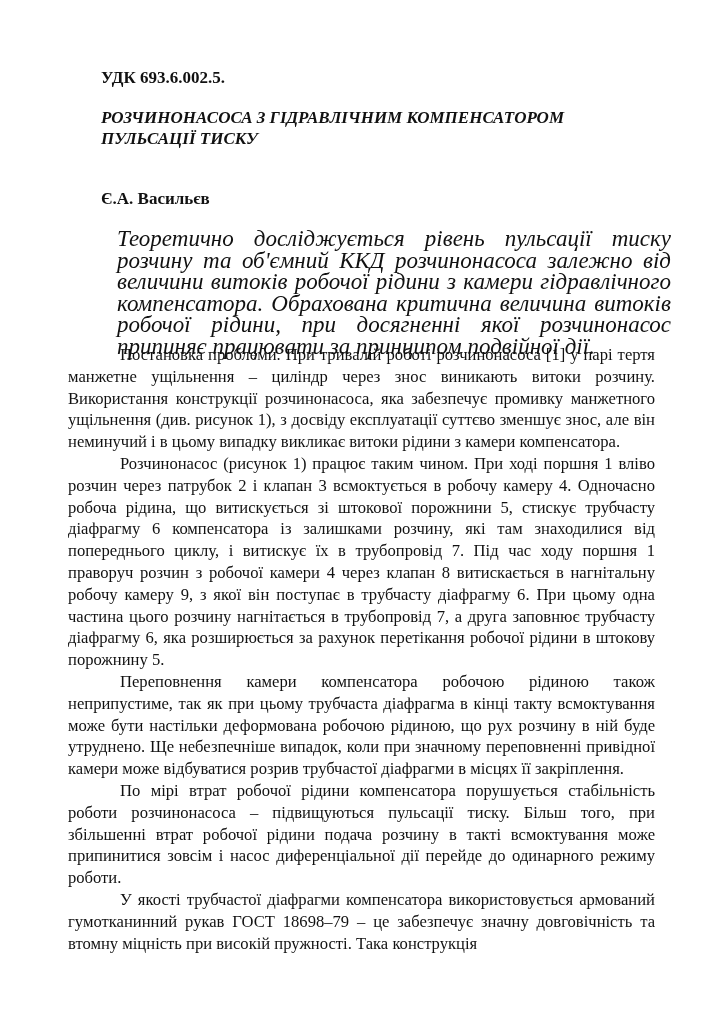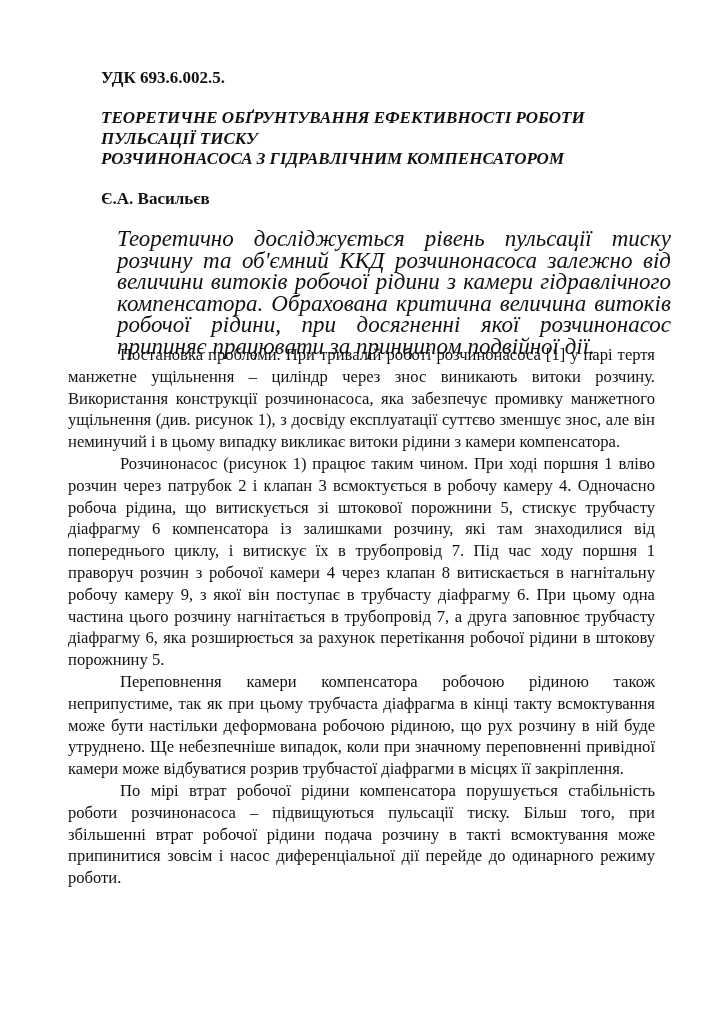--- a/index.html
+++ b/index.html
@@ -13,28 +13,28 @@
   .body p { margin: 0; text-indent: 52px; }
   .lead { font-weight: normal; }
 </style>
 </head>
 <body>
 
 <div class="page">
   <div class="udc">УДК 693.6.002.5.</div>
 
   <div class="title">
-    <div>ТЕОРЕТИЧНЕ ОБҐРУНТУВАННЯ ЕФЕКТИВНОСТІ РОБОТИ</div>
+    <div>РОЗЧИНОНАСОСА З ГІДРАВЛІЧНИМ КОМПЕНСАТОРОМ</div>
     <div>ПУЛЬСАЦІЇ ТИСКУ</div>
-    <div>РОЗЧИНОНАСОСА З ГІДРАВЛІЧНИМ КОМПЕНСАТОРОМ</div>
   </div>
 
   <div class="author">Є.А. Васильєв</div>
 
   <div class="abstract">Теоретично досліджується рівень пульсації тиску розчину та об'ємний ККД розчинонасоса залежно від величини витоків робочої рідини з камери гідравлічного компенсатора. Обрахована критична величина витоків робочої рідини, при досягненні якої розчинонасос припиняє працювати за принципом подвійної дії.</div>
 
   <div class="body">
     <p><span class="lead">Постановка проблеми.</span><span> При тривалій роботі розчинонасоса [1]  у парі тертя манжетне ущільнення – циліндр через знос виникають витоки розчину. Використання конструкції розчинонасоса, яка забезпечує промивку манжетного ущільнення (див. рисунок 1), з досвіду експлуатації суттєво зменшує знос, але він неминучий і в цьому випадку викликає витоки рідини з камери компенсатора.</span></p>
     <p><span>Розчинонасос (рисунок 1) працює таким чином. При ході поршня 1 вліво розчин через патрубок 2 і клапан 3 всмоктується в робочу камеру 4. Одночасно робоча рідина, що витискується зі штокової порожнини 5, стискує трубчасту діафрагму 6 компенсатора із залишками розчину, які там знаходилися від попереднього циклу, і витискує їх в трубопровід 7.  Під час ходу поршня 1 праворуч розчин з робочої камери 4 через клапан 8 витискається в нагнітальну робочу камеру 9, з якої він поступає в трубчасту діафрагму 6. При цьому одна частина цього розчину нагнітається в трубопровід 7, а друга заповнює трубчасту діафрагму 6, яка розширюється за рахунок перетікання робочої рідини в штокову порожнину 5.</span></p>
     <p><span>Переповнення камери компенсатора робочою рідиною також неприпустиме, так як при цьому трубчаста діафрагма в кінці такту всмоктування може бути настільки деформована робочою рідиною, що рух розчину в ній буде утруднено. Ще небезпечніше випадок, коли при значному переповненні привідної камери може відбуватися розрив трубчастої діафрагми в місцях її закріплення.</span></p>
     <p><span>По мірі втрат робочої рідини компенсатора порушується стабільність роботи розчинонасоса – підвищуються пульсації тиску. Більш того, при збільшенні втрат робочої рідини подача розчину в такті всмоктування може припинитися зовсім і насос диференціальної дії перейде до одинарного режиму роботи.</span></p>
+    <p><span>У якості трубчастої діафрагми компенсатора використовується армований гумотканинний рукав ГОСТ 18698–79 – це забезпечує значну довговічність та втомну міцність при високій пружності. Така конструкція</span></p>
   </div>
 </div>
 
 </body></html>

